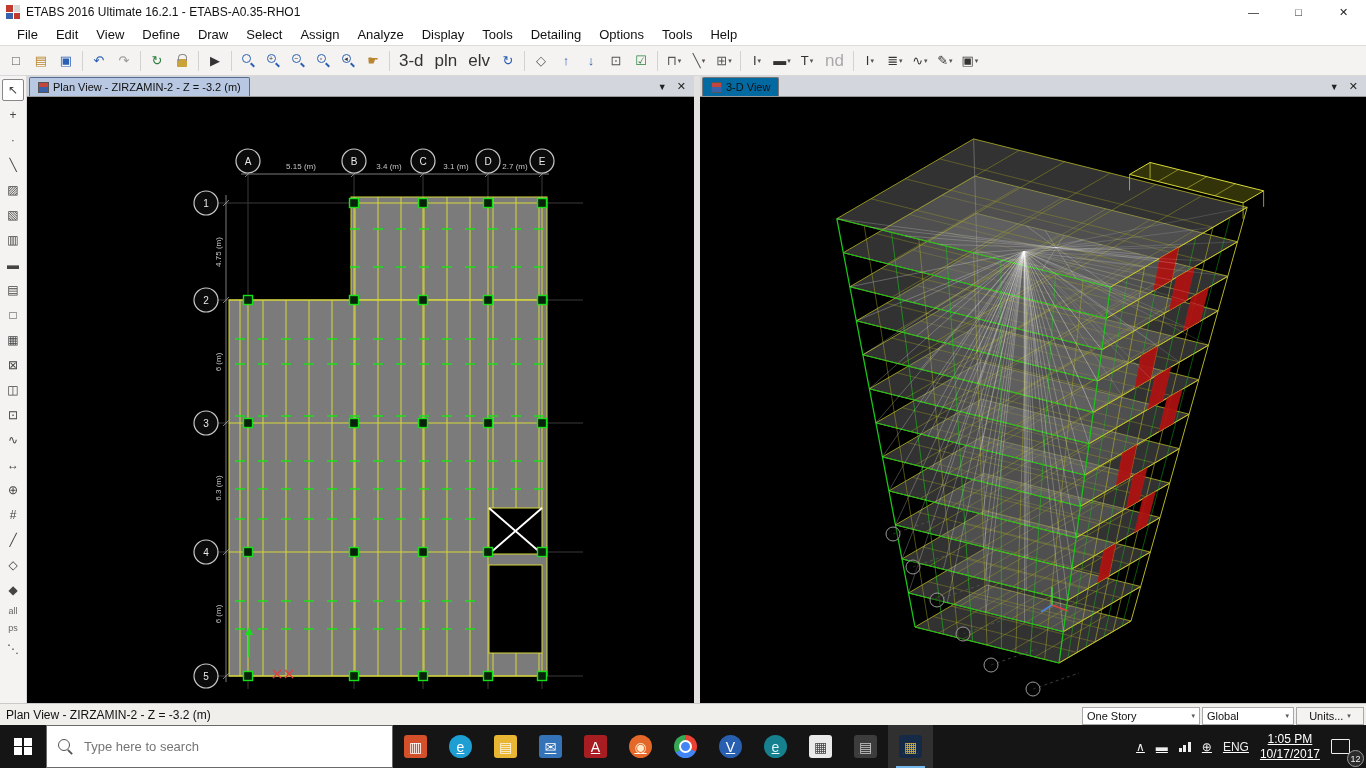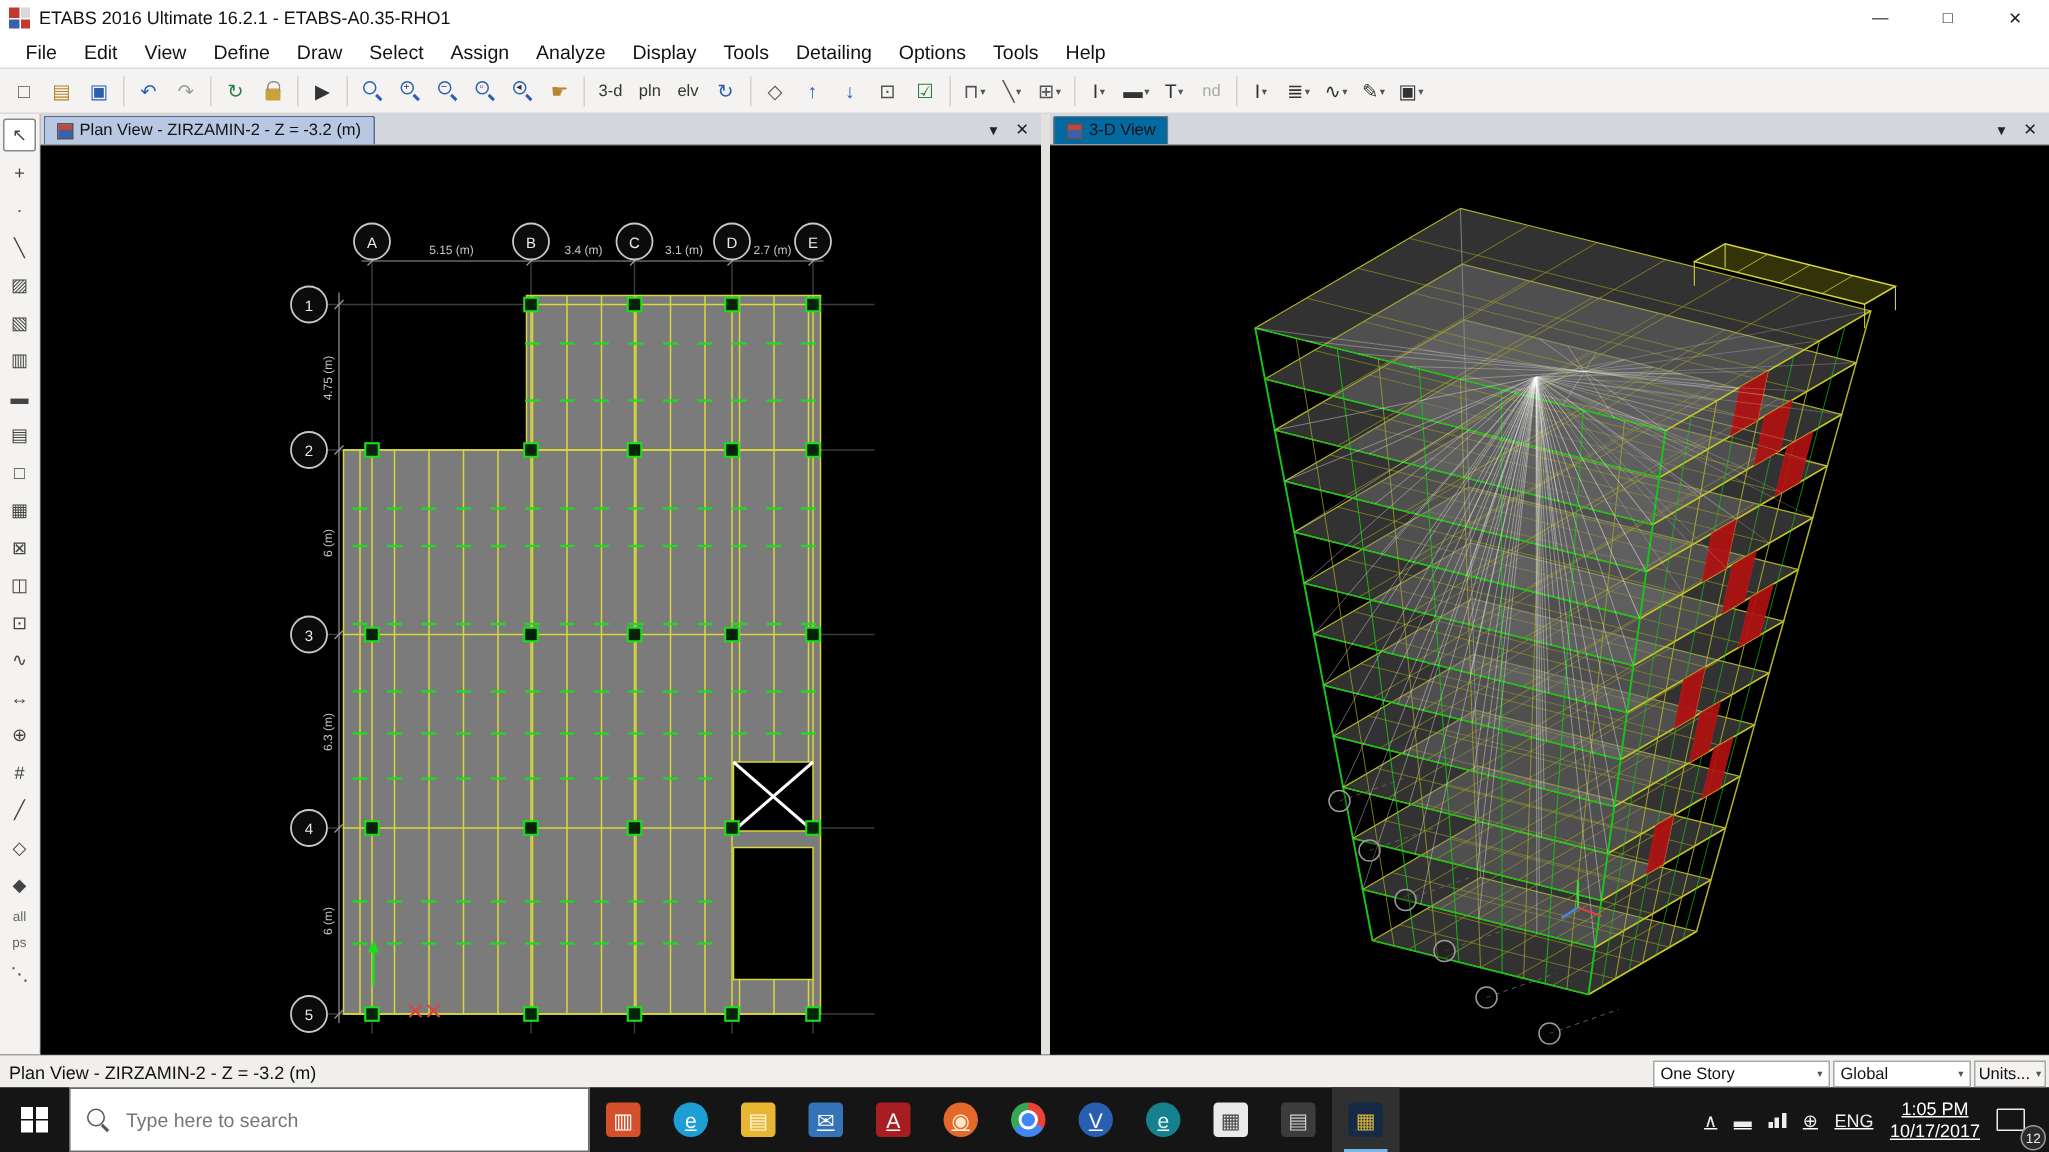--- a/index.html
+++ b/index.html
@@ -12,21 +12,21 @@
   .etabs-logo i:nth-child(1){background:#c23a2e;}.etabs-logo i:nth-child(2){background:#d9d9d9;}
   .etabs-logo i:nth-child(3){background:#3a62a8;}.etabs-logo i:nth-child(4){background:#c23a2e;}
   .win-controls{margin-left:auto;display:flex;height:100%;}
   .win-btn{width:45px;height:100%;display:flex;align-items:center;justify-content:center;font-size:11px;color:#222;}
   
   .menubar{height:22px;background:#fff;border-bottom:1px solid #dcdcdc;display:flex;align-items:center;padding-left:8px;font-size:13px;color:#111;}
   .menu-item{padding:2px 9px;cursor:default;}
   
   .toolbar{height:30px;background:#f4f3f1;border-bottom:1px solid #d8d8d8;display:flex;align-items:center;padding:0 4px;gap:1px;}
   .tbtn{min-width:24px;height:24px;display:flex;align-items:center;justify-content:center;font-size:13px;color:#333;border:1px solid transparent;border-radius:2px;cursor:default;}
-  .tbtn.txt{padding:0 4px;font-size:11px;}
+  .tbtn.txt{padding:0 4px;font-size:17px;}
   .tbtn.muted{color:#a9a9a9;text-align:right;}
   .tsep{width:1px;height:20px;background:#d2d2d2;margin:0 3px;}
   .caret{font-size:7px;margin-left:1px;color:#555;}
   .lockicon{width:10px;height:8px;background:#c9a23a;border-radius:1px;position:relative;margin-top:5px;}
   .lockicon::before{content:"";position:absolute;top:-5px;left:1px;width:7px;height:6px;border:1.5px solid #8a8a8a;border-bottom:none;border-radius:4px 4px 0 0;}
   .magicon{position:relative;width:13px;height:13px;}
   .magicon .lens{position:absolute;top:0;left:0;width:9px;height:9px;border:1.6px solid #2b5fb4;border-radius:50%;display:flex;align-items:center;justify-content:center;font-size:7px;color:#333;line-height:1;}
   .magicon::after{content:"";position:absolute;width:5px;height:2px;background:#2b5fb4;transform:rotate(45deg);right:0;bottom:1px;}
   
   .main{display:flex;height:627px;background:#000;position:relative;}
@@ -42,21 +42,21 @@
   .tab.active{background:#b9c8e2;border-color:#5a6c8e;}
   .tabicon{width:11px;height:11px;display:inline-block;background:linear-gradient(180deg,#c2463c 0 40%,#3a62a8 40% 100%);border:1px solid #555;}
   .tabbar-controls{margin-left:auto;display:flex;gap:10px;align-items:center;padding:0 8px 3px 0;font-size:9px;color:#222;}
   .content{height:606px;position:relative;background:#000;overflow:hidden;}
   .content svg{position:absolute;left:0;top:0;}
   
   .statusbar{height:22px;background:#f1efec;border-top:1px solid #c9c9c9;display:flex;align-items:center;font-size:12px;color:#111;padding-left:6px;}
   .sb-controls{margin-left:auto;display:flex;height:100%;align-items:flex-end;gap:2px;padding-right:2px;}
   .sb-select{display:flex;align-items:center;justify-content:space-between;background:#fff;border:1px solid #a8a8a8;font-size:11px;padding:0 4px;height:18px;width:118px;}
   .sb-select.narrow{width:92px;}
-  .sb-btn{display:flex;align-items:center;justify-content:center;gap:3px;background:#f4f3f1;border:1px solid #a8a8a8;font-size:11px;height:18px;width:48px;}
+  .sb-btn{display:flex;align-items:center;justify-content:center;gap:3px;background:#f4f3f1;border:1px solid #a8a8a8;font-size:11px;height:18px;width:68px;}
   
   .taskbar{height:43px;background:#151515;display:flex;align-items:stretch;color:#fff;position:relative;text-decoration:underline;}
   .start{width:46px;display:flex;align-items:center;justify-content:center;}
   .winlogo{display:grid;grid-template-columns:8px 8px;grid-template-rows:8px 8px;gap:1.5px;}
   .winlogo i{background:#fff;display:block;}
   .tsearch{width:347px;background:#fff;display:flex;align-items:center;gap:9px;padding:0 11px;border:1px solid #6a6a6a;}
   .tsearch input{border:none;outline:none;font-size:13px;color:#444;width:100%;font-family:"Liberation Sans",sans-serif;background:transparent;}
   .smag{position:relative;width:15px;height:15px;flex:0 0 auto;}
   .smag::before{content:"";position:absolute;top:0;left:0;width:10px;height:10px;border:1.6px solid #555;border-radius:50%;}
   .smag::after{content:"";position:absolute;width:6px;height:2px;background:#555;transform:rotate(45deg);right:0;bottom:1px;}

